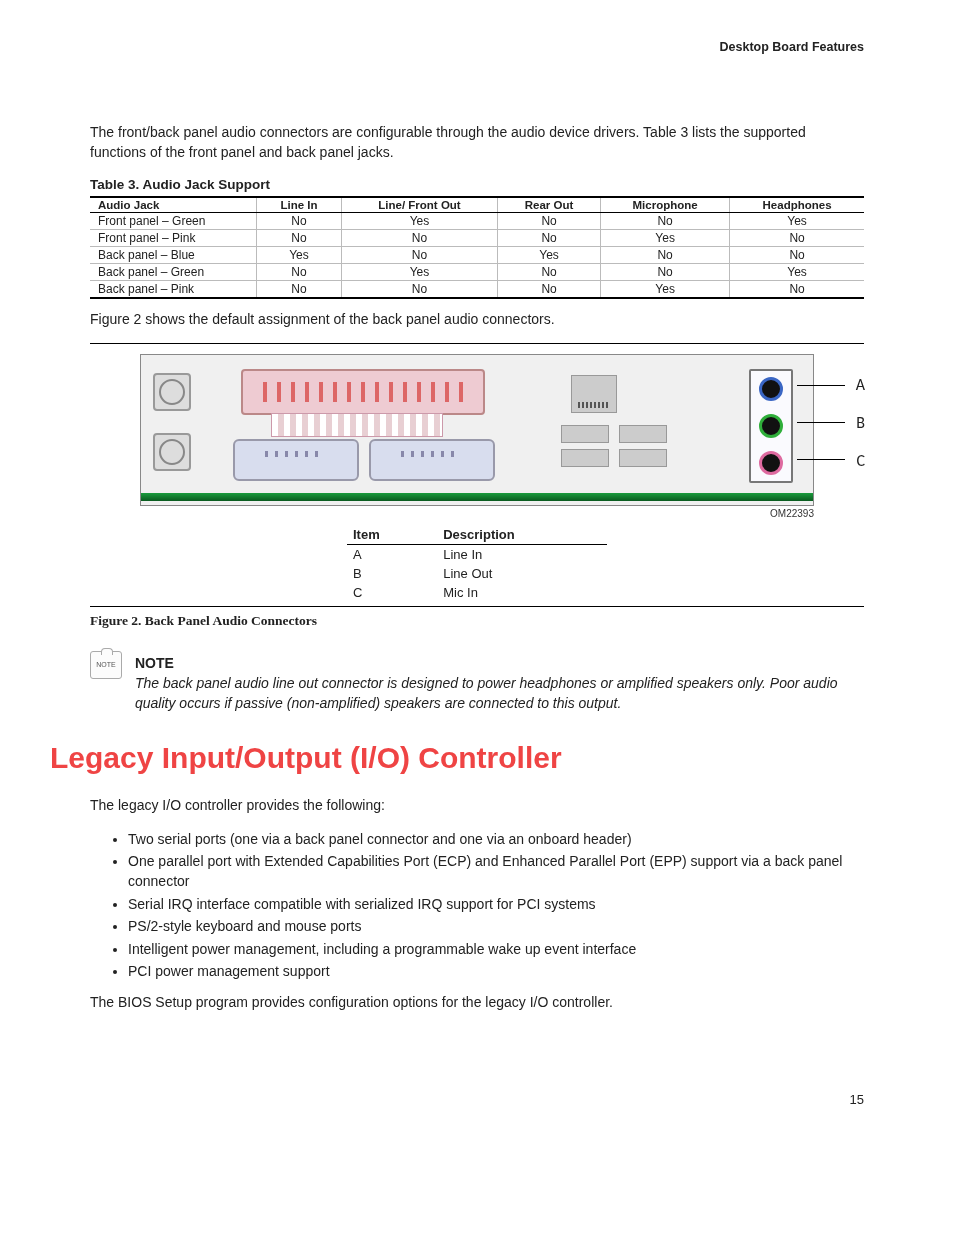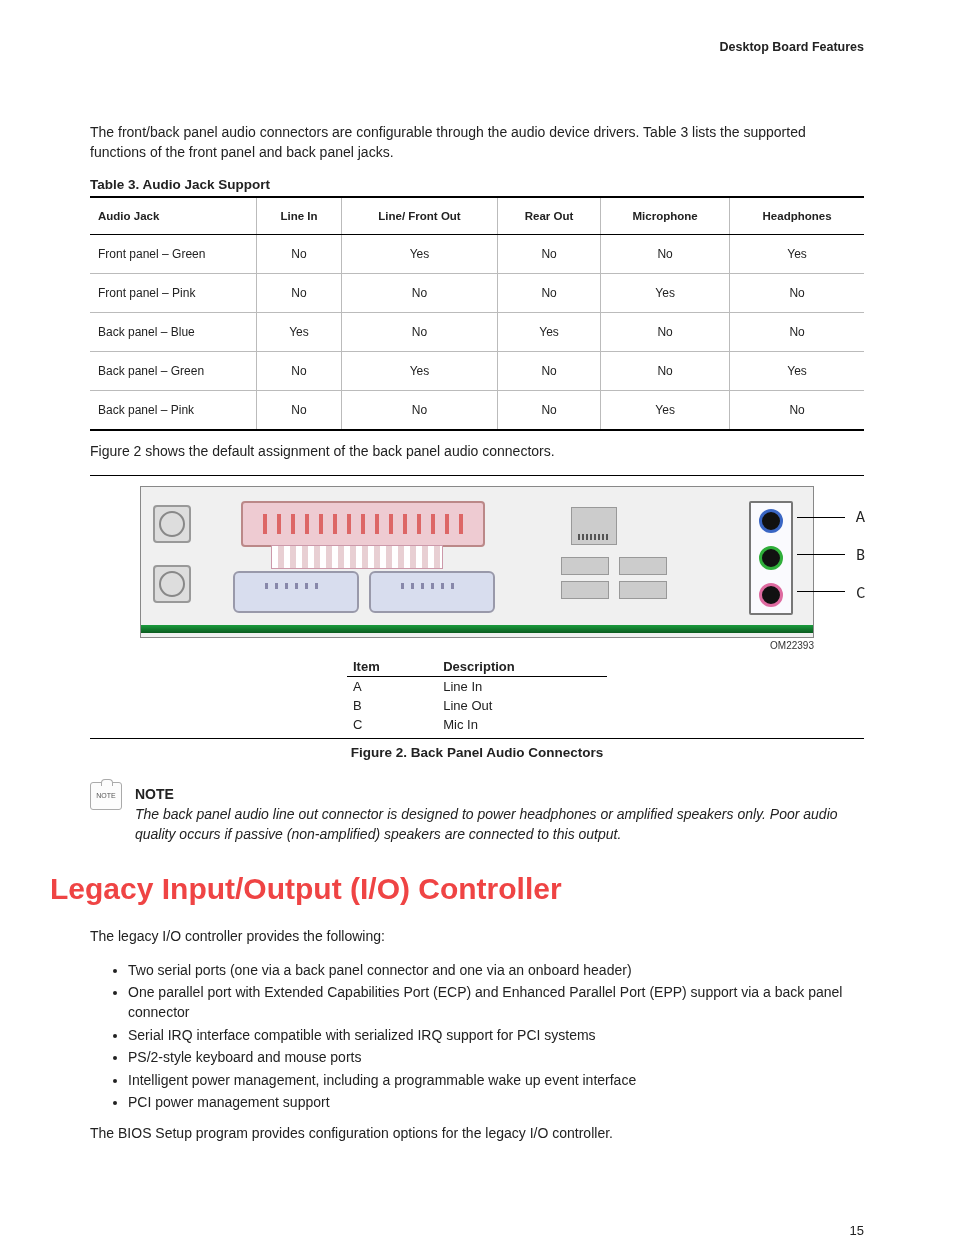--- a/index.html
+++ b/index.html
@@ -27,21 +27,21 @@
     font-size: 13.5px;
     margin: 14px 0 4px 0;
   }
   table.audio {
     border-collapse: collapse;
     width: 100%;
     font-size: 12px;
   }
   table.audio th, table.audio td {
     border: 1px solid #666;
-    padding: 12px 8px;
+    padding: 1px 8px;
     text-align: center;
   }
   table.audio th {
     font-weight: bold;
     font-size: 11.5px;
     vertical-align: bottom;
   }
   table.audio th:first-child, table.audio td:first-child {
     text-align: left;
     width: 150px;
@@ -58,24 +58,24 @@
     border: none;
     border-top: 1.5px solid #000;
     margin: 8px 0 0 0;
   }
   .figure-hr-bottom {
     border: none;
     border-top: 1.5px solid #000;
     margin: 4px 0 6px 0;
   }
   .figure-caption {
-    text-align: center;
     font-weight: bold;
     font-size: 13.5px;
     margin: 4px 0 4px 0;
+    font-family: Liberation Serif, serif;
   }
   
   .panel-wrap { margin: 10px 50px 0 50px; }
   .panel {
     position: relative;
     height: 150px;
     background: #f0f0f0;
     border: 1px solid #888;
   }
   .panel .strip {

